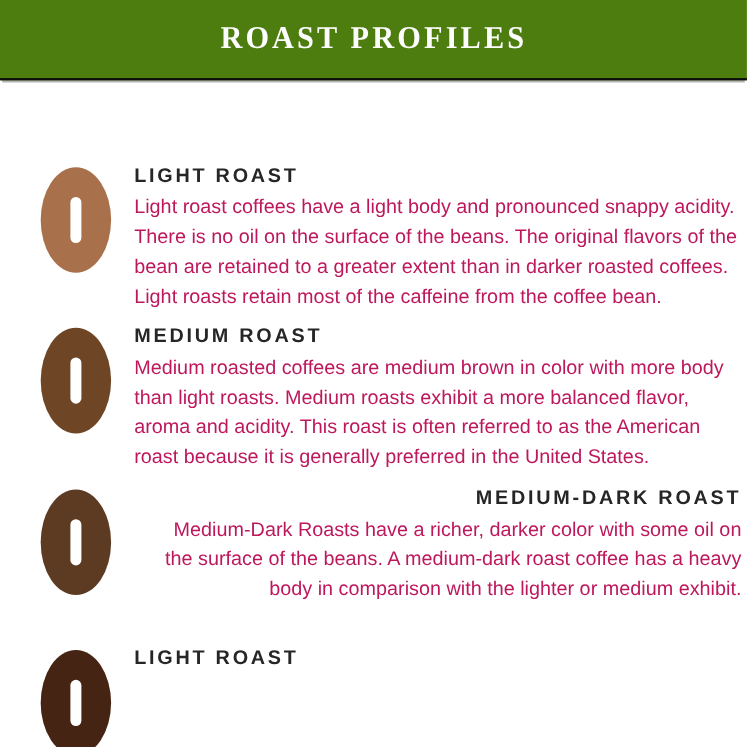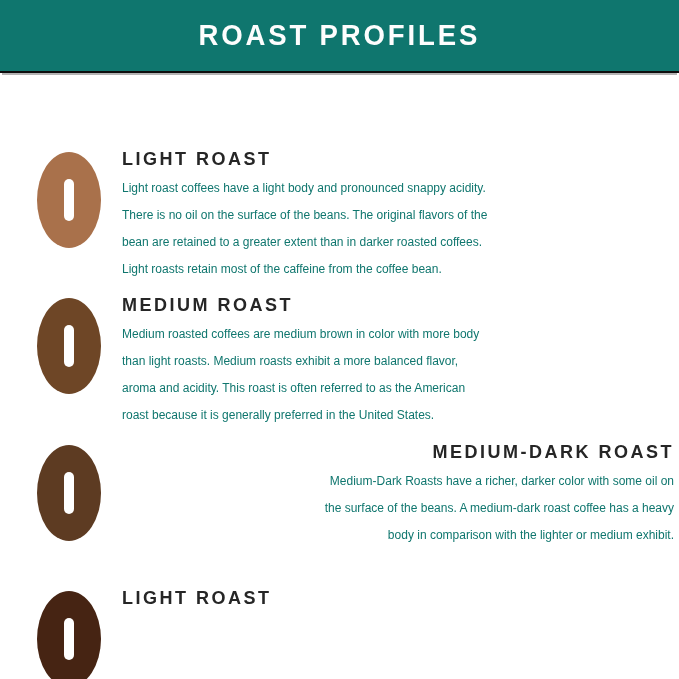--- a/index.html
+++ b/index.html
@@ -72,32 +72,32 @@
   .text-col h2 {
     font-size: 18px;
     font-weight: 700;
     letter-spacing: 2.5px;
     color: #262626;
     margin: 0 0 5px 0;
     line-height: 22px;
     white-space: nowrap;
   }
   .text-col p {
-    font-size: 12px;
+    font-size: 18px;
     line-height: 27px;
-    color: #0f766e;
+    color: #be185d;
     white-space: pre-line;
   }
 </style>
 </head>
 <body>
 
 <div class="page">
 
-  <div class="header" style="background: #0f766e;">
+  <div class="header" style="background: #4d7c0f; font-family: Liberation Serif, serif;">
     <h1>ROAST PROFILES</h1>
   </div>
 
   <div class="content">
 
     <div class="roast-section s1">
       <div class="bean-col">
         <div class="bean" style="background: rgb(169, 113, 75);">
           <div class="bean-slit"></div>
         </div>

